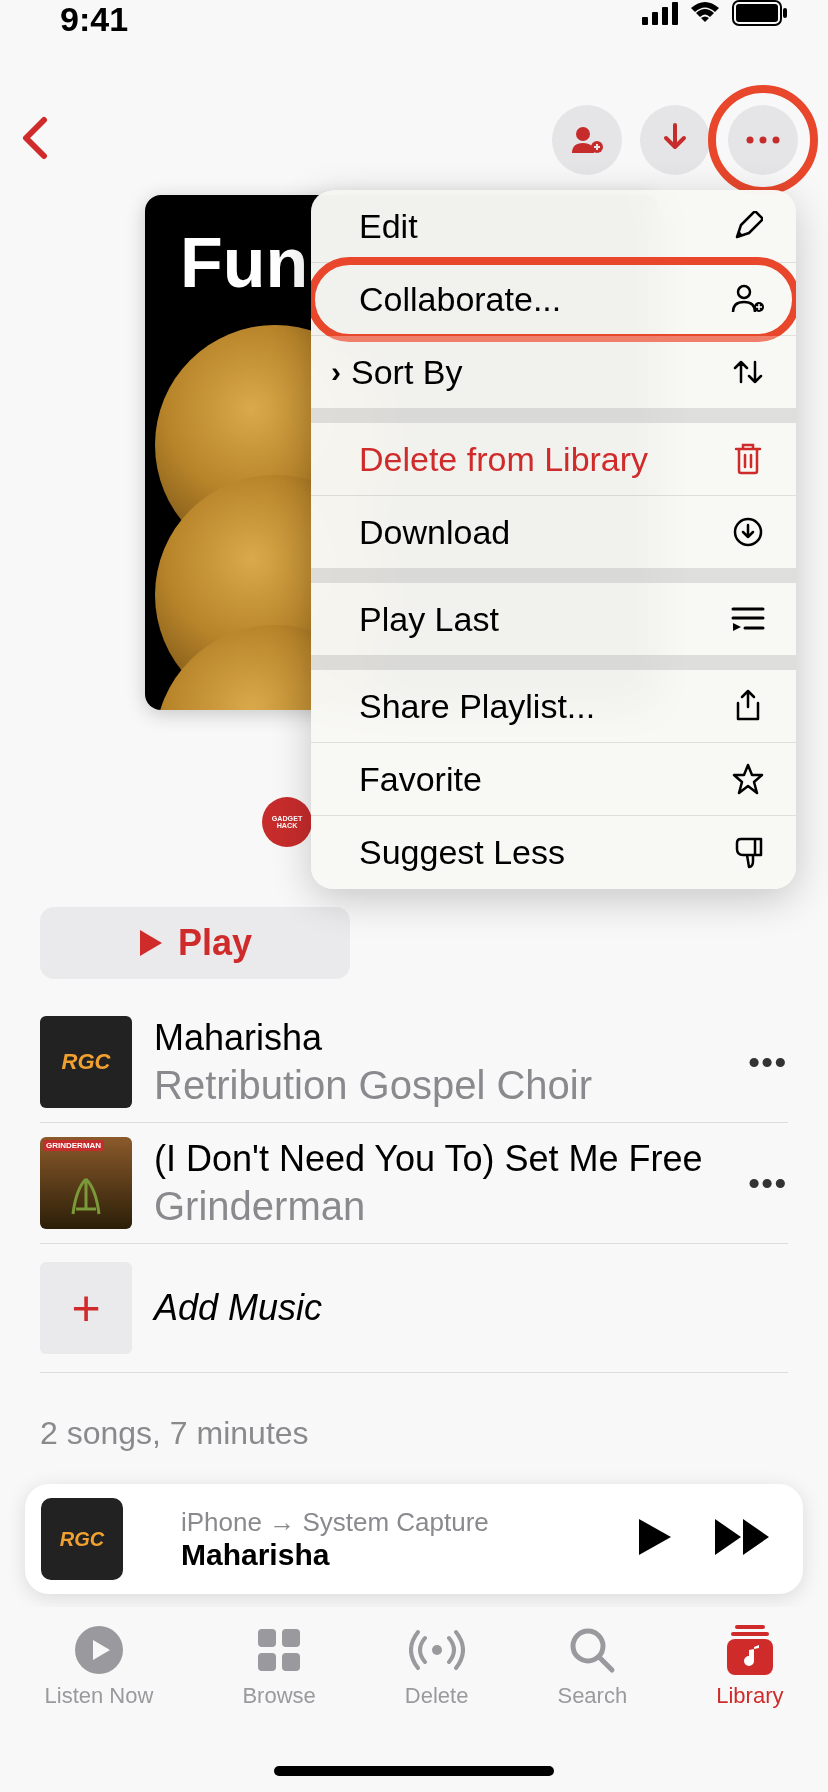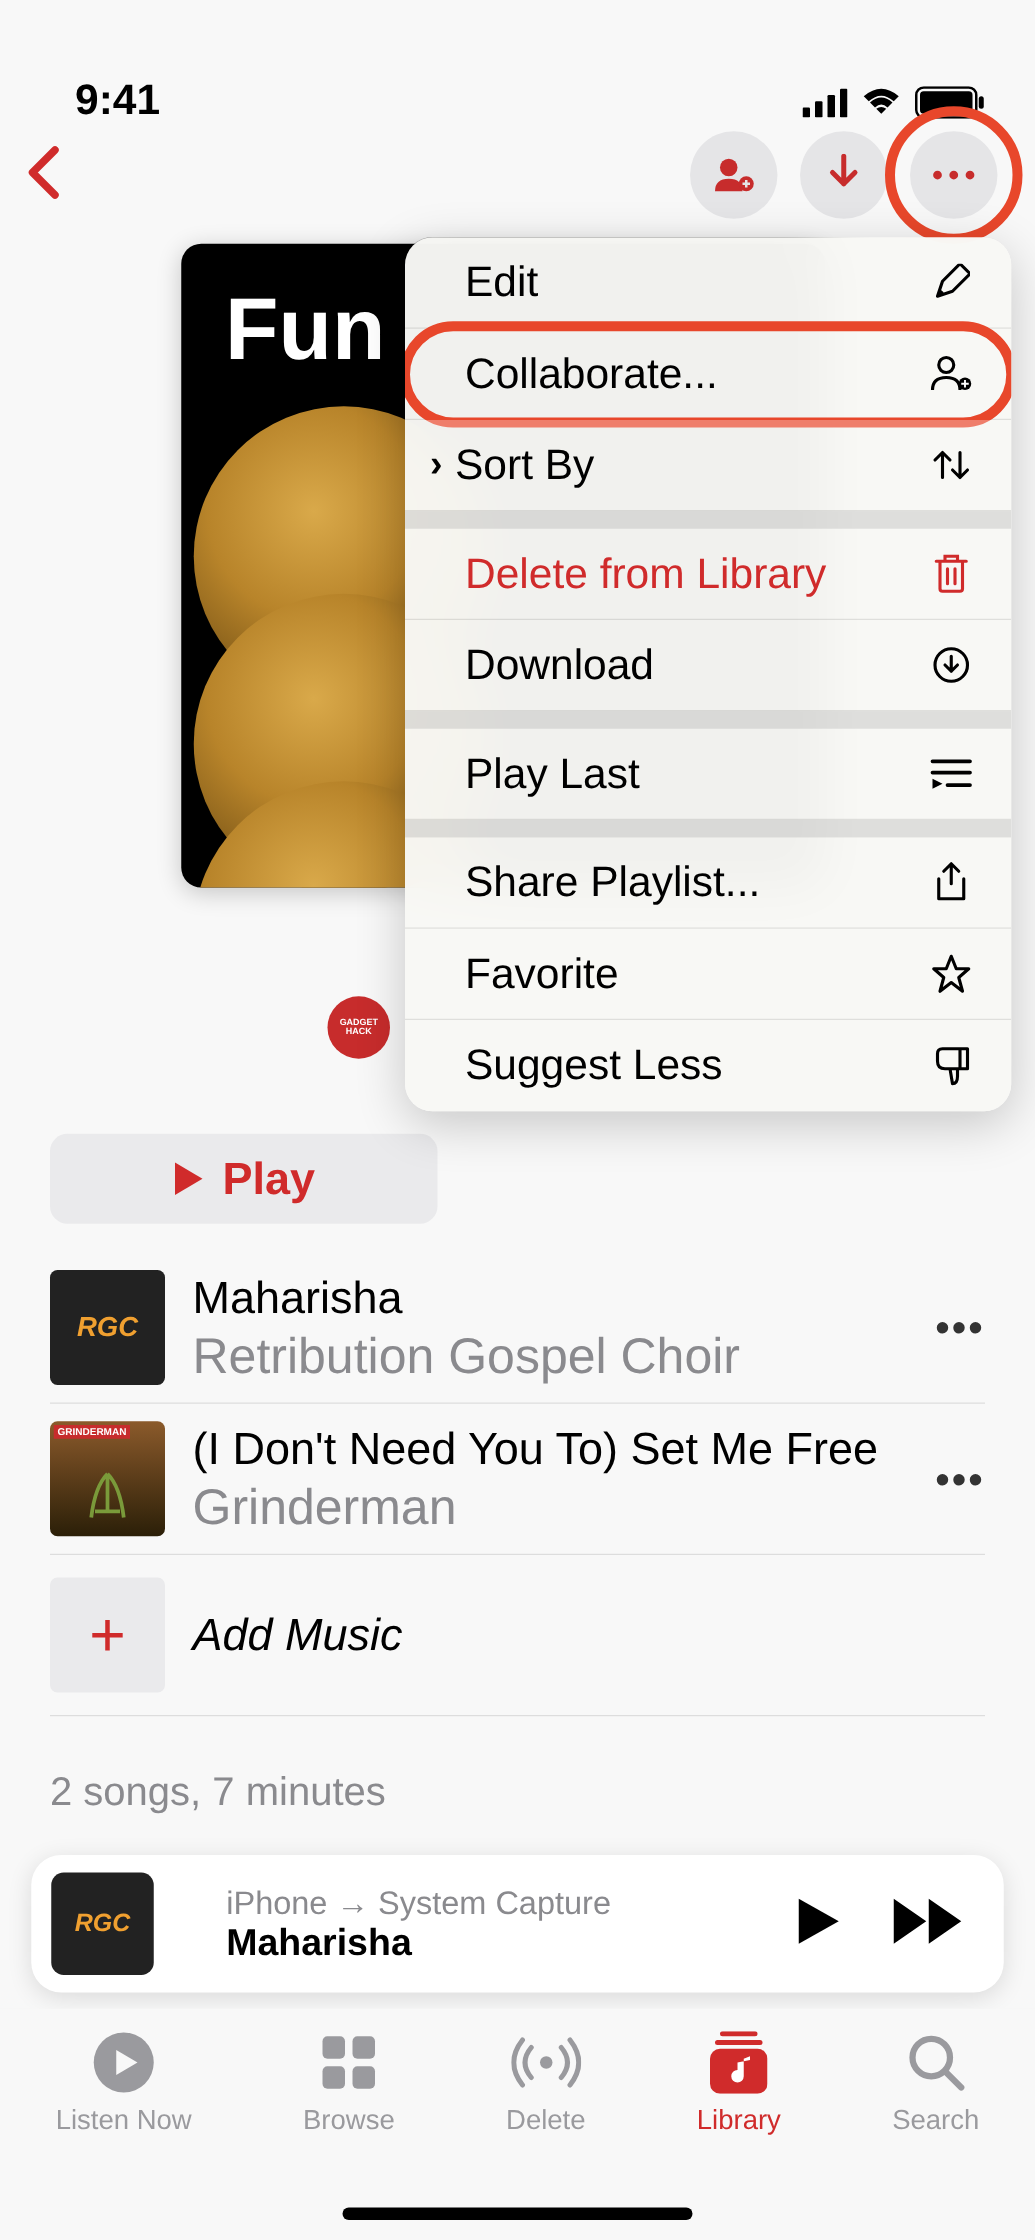--- a/index.html
+++ b/index.html
@@ -1,20 +1,20 @@
 <!DOCTYPE html>
 <html><head>
 <meta charset="utf-8">
 <style>
 * { margin: 0; padding: 0; box-sizing: border-box; font-family: -apple-system, BlinkMacSystemFont, "Helvetica Neue", sans-serif; }
 body { width: 828px; height: 1792px; background: #f8f8f8; position: relative; overflow: hidden; }
 .viewport { width: 100%; height: 100%; position: relative; transform-origin: top left; }
 
 
-.status-bar { height: 100px; display: flex; align-items: flex-end; justify-content: space-between; padding: 0 40px 0 60px; }
+.status-bar { height: 100px; display: flex; align-items: flex-start; justify-content: space-between; padding: 0 40px 0 60px; }
 .status-time { font-size: 34px; font-weight: 600; }
 .status-right { display: flex; align-items: center; gap: 10px; }
 
 
 .nav-header { height: 80px; display: flex; align-items: center; justify-content: space-between; padding: 0 30px 0 20px; }
 .back-btn { color: #d02b2b; }
 .nav-actions { display: flex; gap: 18px; align-items: center; }
 .circle-btn { width: 70px; height: 70px; border-radius: 50%; background: #e5e5e7; display: flex; align-items: center; justify-content: center; }
 .more-circle { position: relative; }
 .highlight-ring { position: absolute; border: 8px solid #e8472b; border-radius: 45px; pointer-events: none; }
@@ -58,21 +58,21 @@
 
 
 .tabbar { position: absolute; left: 0; right: 0; bottom: 0; height: 185px; background: rgba(248,248,248,0.95); display: flex; justify-content: space-around; padding-top: 18px; }
 .tab { display: flex; flex-direction: column; align-items: center; gap: 8px; color: #9a9a9e; font-size: 22px; text-align: right; }
 .tab.active { color: #d02b2b; }
 .tab-icon { height: 50px; display: flex; align-items: center; justify-content: center; }
 
 .home-indicator { position: absolute; bottom: 16px; left: 50%; transform: translateX(-50%); width: 280px; height: 10px; background: #000; border-radius: 5px; }
 
 
-.menu { position: absolute; left: 324px; top: 190px; width: 485px; background: rgba(245,245,240,0.96); border-radius: 22px; backdrop-filter: blur(20px); box-shadow: 0 10px 40px rgba(0,0,0,0.2); overflow: hidden; }
+.menu { position: absolute; left: 311px; top: 190px; width: 485px; background: rgba(245,245,240,0.96); border-radius: 22px; backdrop-filter: blur(20px); box-shadow: 0 10px 40px rgba(0,0,0,0.2); overflow: hidden; }
 .menu-item { display: flex; align-items: center; justify-content: space-between; padding: 0 30px 0 48px; height: 73px; font-size: 34px; color: #000; border-bottom: 0.5px solid rgba(0,0,0,0.1); position: relative; background: rgba(255,255,255,0.3); }
 .menu-item.danger { color: #d02b2b; }
 .menu-item.has-chevron { padding-left: 20px; }
 .menu-chevron { font-size: 30px; font-weight: 700; margin-right: 10px; }
 .menu-sep { height: 14px; background: rgba(200,200,200,0.5); }
 .menu-icon { width: 36px; display: flex; justify-content: center; }
 .ring-collab { position: absolute; left: -4px; right: -4px; top: -6px; bottom: -6px; border: 8px solid #e8472b; border-radius: 46px; pointer-events: none; }
 .collab-wrap { position: relative; text-align: center; }
 
 </style>
@@ -228,39 +228,39 @@
     </div>
     <div class="tab">
       <div class="tab-icon">
           <svg width="56" height="44" viewBox="0 0 56 44">
             <circle cx="28" cy="22" r="5" fill="#9a9a9e"></circle>
             <path d="M16 10 Q6 22 16 34 M40 10 Q50 22 40 34 M9 4 Q-5 22 9 40 M47 4 Q61 22 47 40" stroke="#9a9a9e" stroke-width="4" fill="none" stroke-linecap="round"></path>
           </svg>
         </div>
       <span>Delete</span>
     </div>
+    <div class="tab">
+      <div class="tab-icon">
+          <svg width="48" height="48" viewBox="0 0 48 48">
+            <circle cx="20" cy="20" r="15" fill="none" stroke="#9a9a9e" stroke-width="5"></circle>
+            <path d="M32 32 L44 44" stroke="#9a9a9e" stroke-width="5" stroke-linecap="round"></path>
+          </svg>
+        </div>
+      <span>Search</span>
+    </div>
     <div class="tab active">
       <div class="tab-icon">
           <svg width="46" height="50" viewBox="0 0 46 50">
             <rect x="8" y="0" width="30" height="4" rx="2" fill="#d02b2b"></rect>
             <rect x="4" y="7" width="38" height="4" rx="2" fill="#d02b2b"></rect>
             <rect x="0" y="14" width="46" height="36" rx="8" fill="#d02b2b"></rect>
             <path d="M27 22 V36 A5 5 0 1 1 22 31 V25 L32 23 V20 Z" fill="#fff"></path>
           </svg>
         </div>
       <span>Library</span>
-    </div>
-    <div class="tab">
-      <div class="tab-icon">
-          <svg width="48" height="48" viewBox="0 0 48 48">
-            <circle cx="20" cy="20" r="15" fill="none" stroke="#9a9a9e" stroke-width="5"></circle>
-            <path d="M32 32 L44 44" stroke="#9a9a9e" stroke-width="5" stroke-linecap="round"></path>
-          </svg>
-        </div>
-      <span>Search</span>
     </div>
   </div>
 
   <div class="home-indicator"></div>
 
   <div class="menu">
     <div class="menu-item">
       <span>Edit</span>
       <span class="menu-icon">
           <svg width="30" height="30" viewBox="0 0 30 30">

